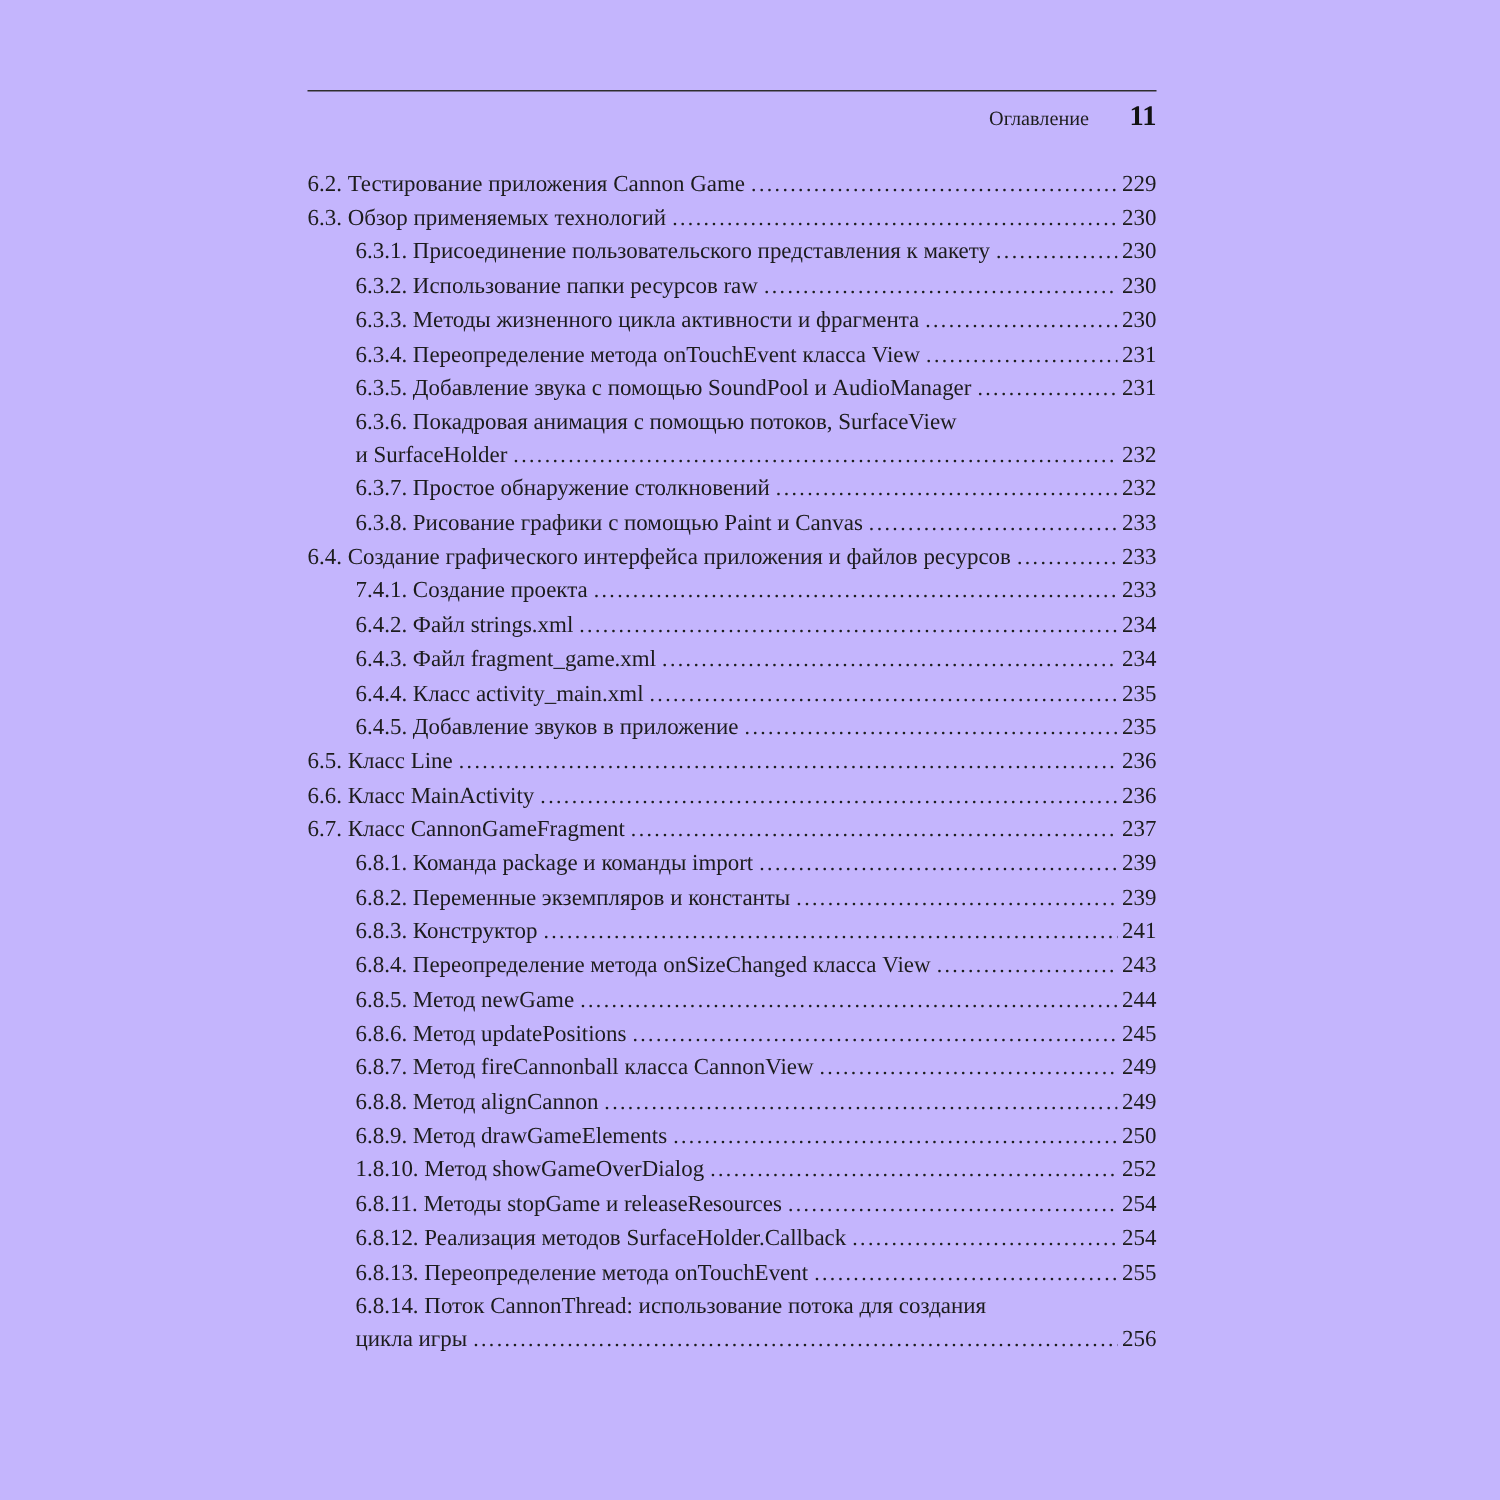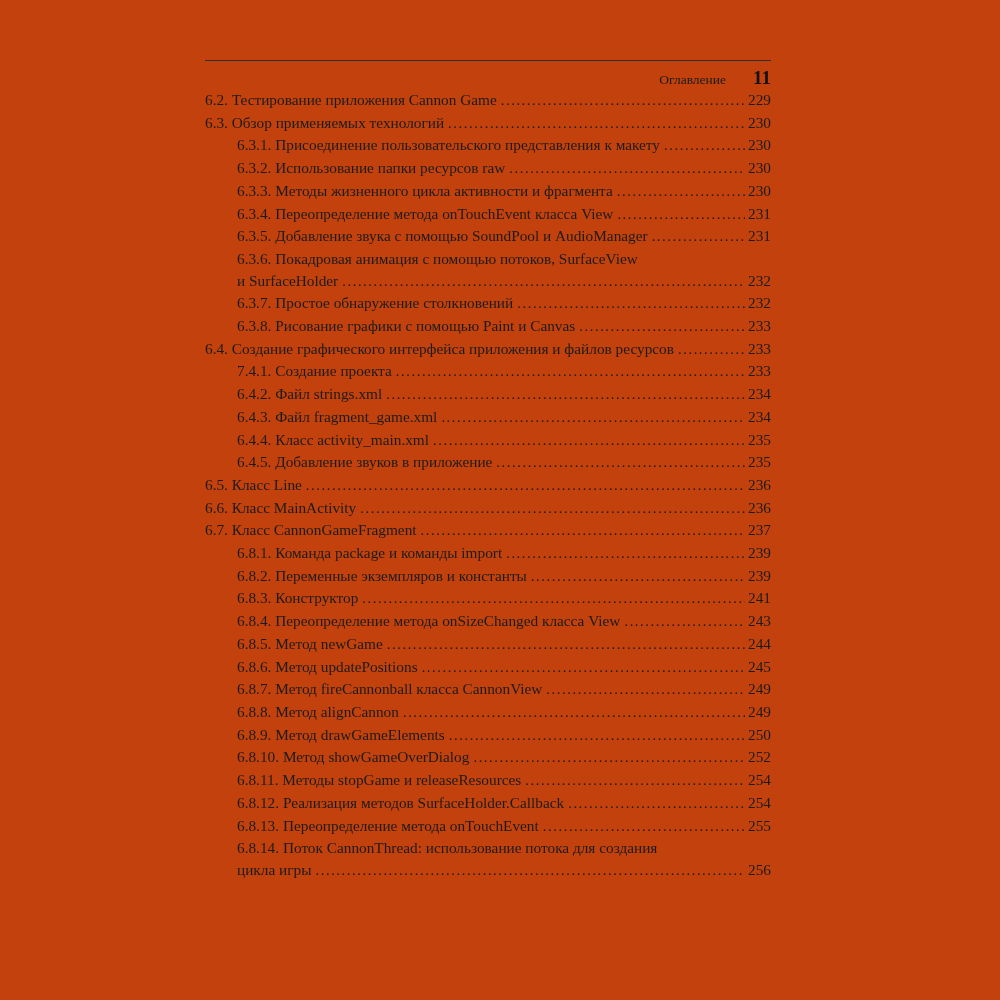--- a/index.html
+++ b/index.html
@@ -6,40 +6,40 @@
   html, body { width: 1000px; height: 1000px; }
   body {
     background: #ffffff;
     font-family: "Liberation Serif", serif;
     color: #1c1c1c;
     position: relative;
   }
   .page {
     position: absolute;
     inset: 0;
-    background: #c2410c;
+    background: #c4b5fd;
   }
   .content {
     position: absolute;
     left: 205px;
     top: 60px;
     width: 566px;
   }
   .running-head {
     border-top: 1px solid #2e2e2e;
     display: flex;
     justify-content: flex-end;
     align-items: baseline;
     gap: 27px;
     padding-top: 6px;
   }
   .rh-title { font-size: 13.5px; color: #1c1c1c; }
   .rh-page  { font-size: 19px; font-weight: bold; color: #111; }
 
-  .toc { }
+  .toc { margin-top: 23px; }
   .toc-entry { font-size: 15.3px; line-height: 21.7px; }
   .toc-entry.level-2 { padding-left: 32px; }
   .toc-line { display: flex; align-items: baseline; }
   .toc-first-line { white-space: nowrap; }
   .toc-label { white-space: nowrap; }
   .toc-dots {
     flex: 1 1 auto;
     overflow: hidden;
     white-space: nowrap;
     margin: 0 3px 0 4px;
@@ -257,21 +257,21 @@
         </div>
         <div class="toc-entry level-2">
           <div class="toc-line">
             <span class="toc-label">6.8.9. Метод drawGameElements</span>
             <span class="toc-dots"></span>
             <span class="toc-page">250</span>
           </div>
         </div>
         <div class="toc-entry level-2">
           <div class="toc-line">
-            <span class="toc-label">6.8.10. Метод showGameOverDialog</span>
+            <span class="toc-label">1.8.10. Метод showGameOverDialog</span>
             <span class="toc-dots"></span>
             <span class="toc-page">252</span>
           </div>
         </div>
         <div class="toc-entry level-2">
           <div class="toc-line">
             <span class="toc-label">6.8.11. Методы stopGame и releaseResources</span>
             <span class="toc-dots"></span>
             <span class="toc-page">254</span>
           </div>

